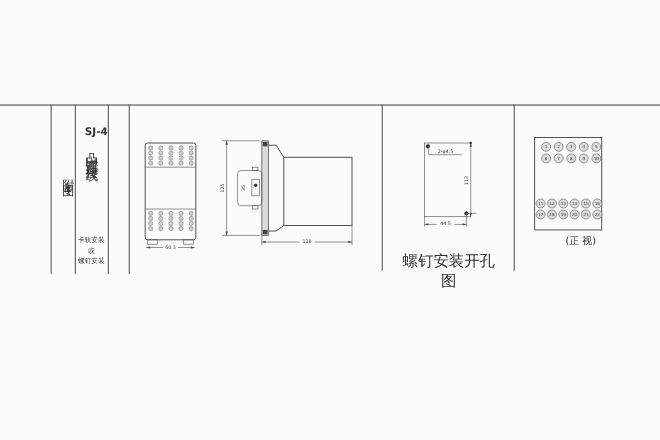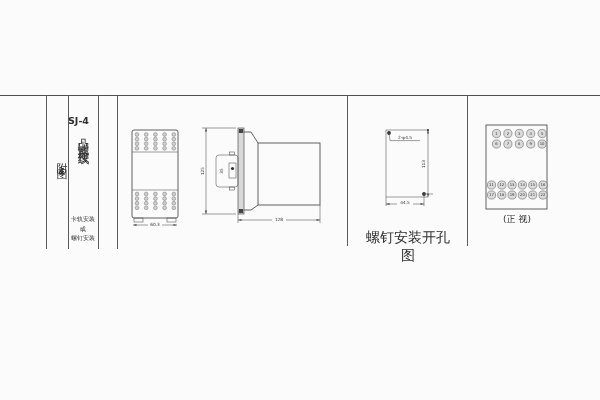--- a/index.html
+++ b/index.html
@@ -3,21 +3,21 @@
 <meta charset="utf-8">
 <style>
   html,body{margin:0;padding:0;background:#ffffff;}
   .sheet{position:relative;width:600px;height:400px;background:#fbfbfb;overflow:hidden;
          font-family:"DejaVu Sans","Liberation Sans",sans-serif;color:#333;}
   .hline{position:absolute;height:1px;background:#4f4f4f;}
   .vline{position:absolute;width:1px;background:#5a5a5a;}
   .vtext{writing-mode:vertical-rl;text-orientation:upright;}
   .appendix{position:absolute;left:46px;top:154px;width:22px;text-align:center;
             font-size:11px;letter-spacing:6px;color:#2e2e2e;}
-  .model{position:absolute;left:68px;top:115px;width:30px;text-align:left;
+  .model{position:absolute;left:68px;top:115px;width:30px;text-align:right;
          font-size:9.5px;font-weight:600;color:#2e2e2e;}
   .typecol{position:absolute;left:68px;top:129px;width:30px;text-align:center;
            font-size:11.5px;letter-spacing:3px;color:#2e2e2e;}
   .mountnote{position:absolute;left:68px;top:214px;width:30px;text-align:center;
              font-size:6px;line-height:1.6;color:#2e2e2e;}
   .caption{position:absolute;text-align:center;font-size:14px;color:#2e2e2e;}
   svg{position:absolute;overflow:visible;}
   .ln{stroke:#4f4f4f;stroke-width:0.9;fill:none;}
   .lnthin{stroke:#5a5a5a;stroke-width:0.6;fill:none;}
   .dim{stroke:#5a5a5a;stroke-width:0.6;fill:none;}
@@ -217,15 +217,15 @@
         <circle cx="30.1" cy="75" r="4.1" class="term"></circle>
         <text x="30.1" y="76.3" class="termnum">19</text>
         <circle cx="40.400000000000006" cy="75" r="4.1" class="term"></circle>
         <text x="40.400000000000006" y="76.3" class="termnum">20</text>
         <circle cx="50.7" cy="75" r="4.1" class="term"></circle>
         <text x="50.7" y="76.3" class="termnum">21</text>
         <circle cx="61" cy="75" r="4.1" class="term"></circle>
         <text x="61" y="76.3" class="termnum">22</text>
       </g>
   </svg>
-  <div class="caption" style="left:482px;top:213px;width:70px;font-size:9px;">(正 视)</div>
+  <div class="caption" style="left:493px;top:213px;width:70px;font-size:9px;">(正 视)</div>
 
 </div>
 
 </body></html>

